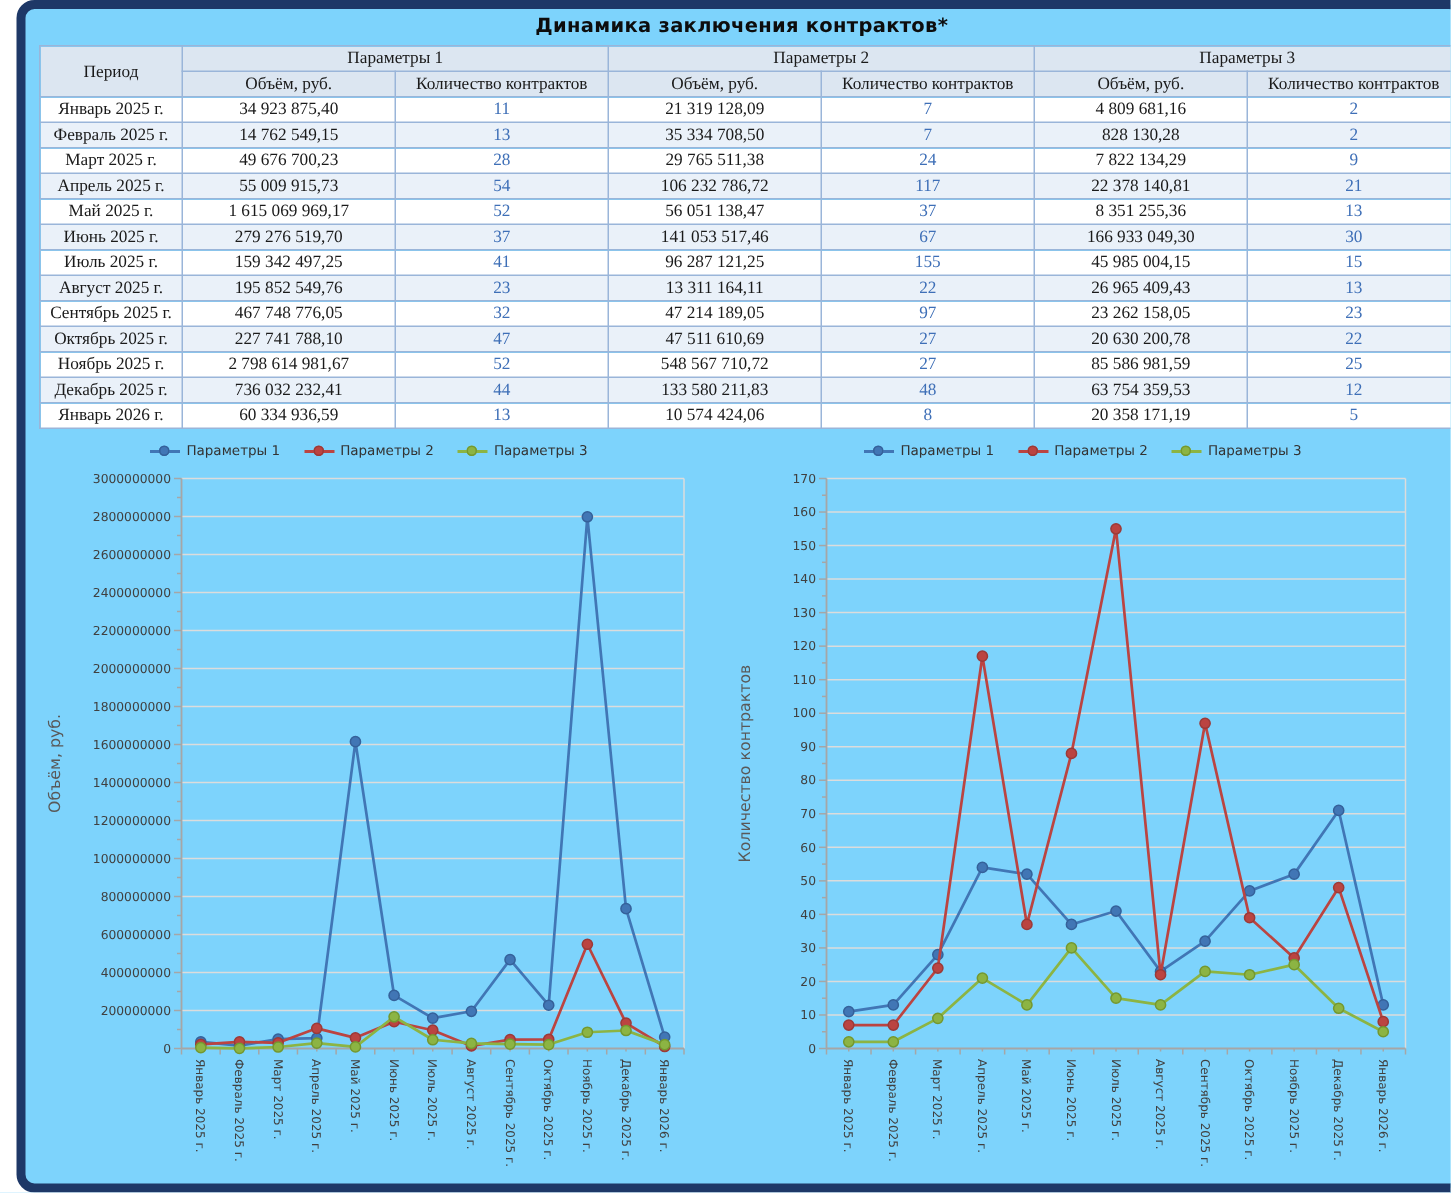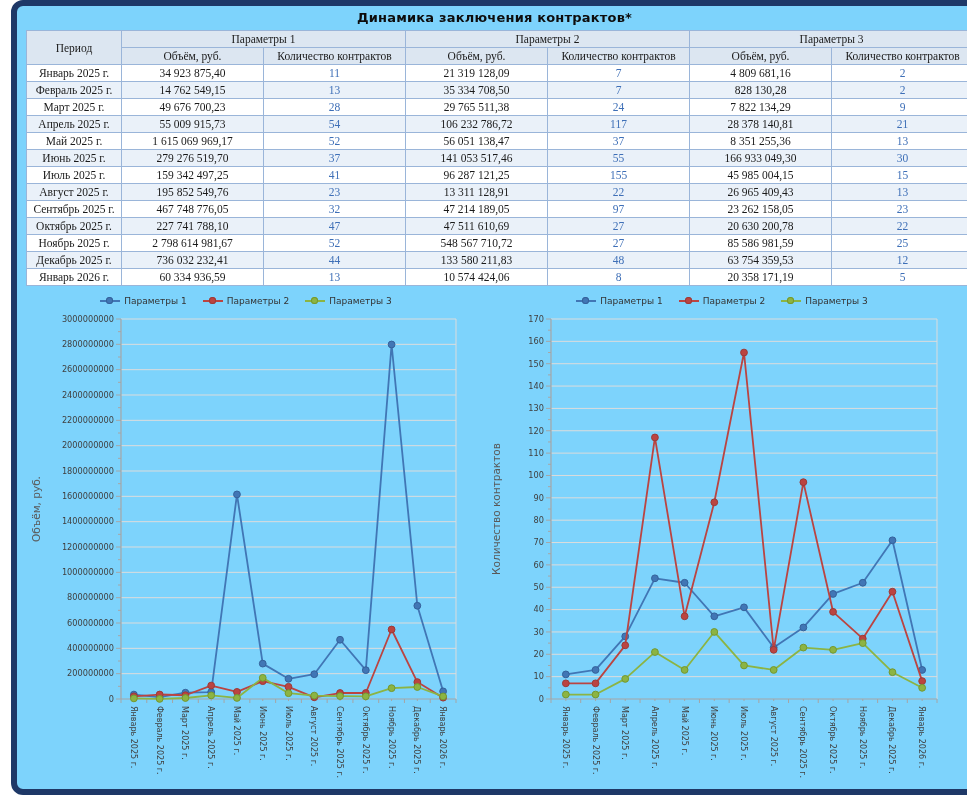--- a/index.html
+++ b/index.html
@@ -95,55 +95,55 @@
           <td class="count">24</td>
           <td>7 822 134,29</td>
           <td class="count">9</td>
         </tr>
         <tr>
           <td>Апрель 2025 г.</td>
           <td>55 009 915,73</td>
           <td class="count">54</td>
           <td>106 232 786,72</td>
           <td class="count">117</td>
-          <td>28 378 140,81</td>
+          <td>22 378 140,81</td>
           <td class="count">21</td>
         </tr>
         <tr>
           <td>Май 2025 г.</td>
           <td>1 615 069 969,17</td>
           <td class="count">52</td>
           <td>56 051 138,47</td>
           <td class="count">37</td>
           <td>8 351 255,36</td>
           <td class="count">13</td>
         </tr>
         <tr>
           <td>Июнь 2025 г.</td>
           <td>279 276 519,70</td>
           <td class="count">37</td>
           <td>141 053 517,46</td>
-          <td class="count">55</td>
+          <td class="count">67</td>
           <td>166 933 049,30</td>
           <td class="count">30</td>
         </tr>
         <tr>
           <td>Июль 2025 г.</td>
           <td>159 342 497,25</td>
           <td class="count">41</td>
           <td>96 287 121,25</td>
           <td class="count">155</td>
           <td>45 985 004,15</td>
           <td class="count">15</td>
         </tr>
         <tr>
           <td>Август 2025 г.</td>
           <td>195 852 549,76</td>
           <td class="count">23</td>
-          <td>13 311 128,91</td>
+          <td>13 311 164,11</td>
           <td class="count">22</td>
           <td>26 965 409,43</td>
           <td class="count">13</td>
         </tr>
         <tr>
           <td>Сентябрь 2025 г.</td>
           <td>467 748 776,05</td>
           <td class="count">32</td>
           <td>47 214 189,05</td>
           <td class="count">97</td>

